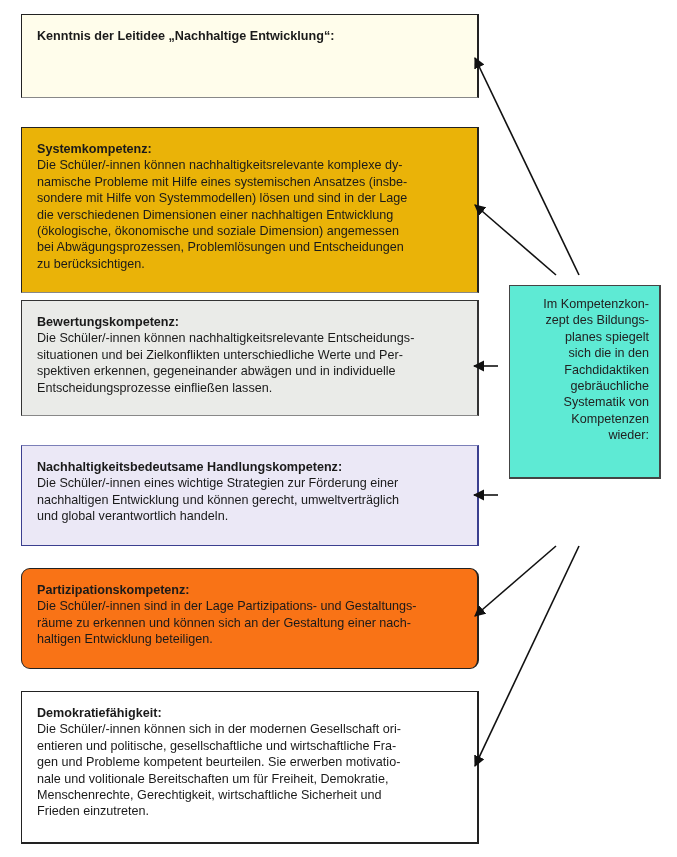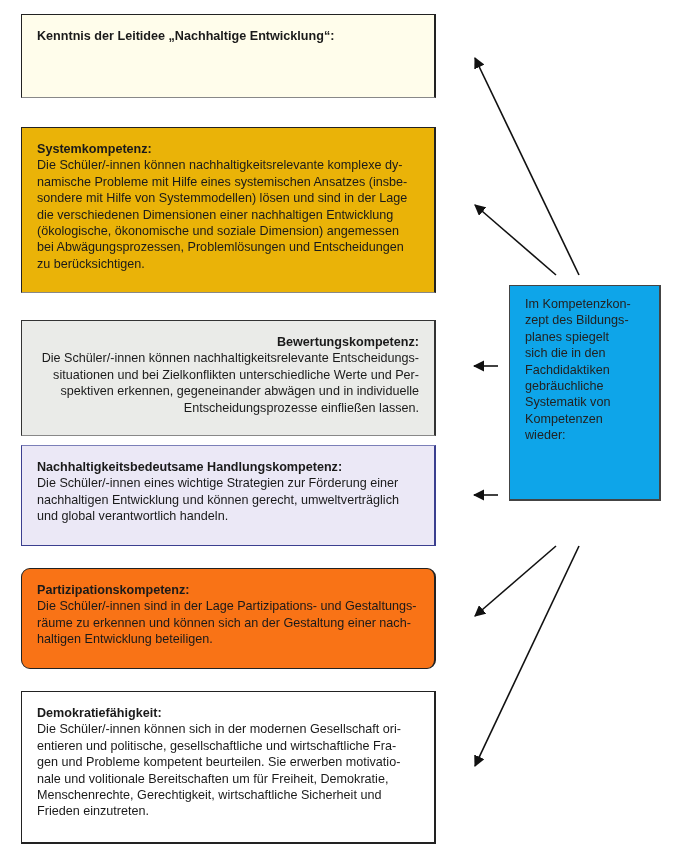--- a/index.html
+++ b/index.html
@@ -1,32 +1,32 @@
 <!DOCTYPE html>
 <html><head>
   <meta charset="utf-8">
   <style>
     html, body { margin: 0; padding: 0; background: #ffffff; }
     body { width: 677px; height: 857px; position: relative; overflow: hidden;
            font-family: "Liberation Sans", sans-serif; color: #1a1a1a; }
-    .box { position: absolute; left: 21px; width: 415px; box-sizing: border-box;
+    .box { position: absolute; left: 21px; width: 458px; box-sizing: border-box;
            border: 1px solid #333; padding: 13px 15px 0 15px;
            font-size: 12.6px; line-height: 16.4px; }
     .box .title { font-weight: bold; display: block; }
     .box .body { display: block; white-space: pre-line; }
     #b1 { top: 14px; height: 84px; background: #fffdeb; border-color:#222; border-right-width:2px; border-bottom-color:#888; }
     #b2 { top: 127px; height: 166px; background: #eab308; border-color:#222; border-right-width:2px; border-bottom-color:#888; }
-    #b3 { top: 320px; height: 116px; background: #eaebe8; border-color:#333; border-right-width:2px; border-bottom-color:#888;text-align:right; }
+    #b3 { top: 300px; height: 116px; background: #eaebe8; border-color:#333; border-right-width:2px; border-bottom-color:#888; }
     #b4 { top: 445px; height: 101px; background: #ebe8f6; border-color:#3b3f8f; border-right-width:2px; border-top-color:#7b7fb8; }
     #b5 { top: 568px; height: 101px; background: #f97316; border-color:#222; border-right-width:2px;border-radius:9px; }
     #b6 { top: 691px; height: 153px; background: #ffffff; border-color:#222; border-right-width:2px; border-bottom-width:2px; }
-    #side { position: absolute; left: 509px; top: 285px; width: 152px; height: 216px;
-            box-sizing: border-box; background: #0ea5e9; border: 1px solid #444;
+    #side { position: absolute; left: 509px; top: 285px; width: 152px; height: 194px;
+            box-sizing: border-box; background: #5eead4; border: 1px solid #444;
             border-right-width: 2px; border-bottom-width: 2px;
-            padding: 10px 10px 0 15px; font-size: 12.6px; line-height: 16.4px; color:#222; }
+            padding: 10px 10px 0 15px; font-size: 12.6px; line-height: 16.4px; color:#222;text-align:right; }
     #side .intro { display:block; white-space: pre-line; }
     #side ul { list-style: none; margin: 10px 0 0 0; padding: 0; }
     #side li { display: flex; align-items: center; height: 16.4px; }
     #side li .dot { width: 5px; height: 5px; border-radius: 50%; background: #111; margin: 0 25px 0 2px; }
     svg#arrows { position: absolute; left: 0; top: 0; }
   </style>
 </head>
 <body>
 
 <div class="box" id="b1">

